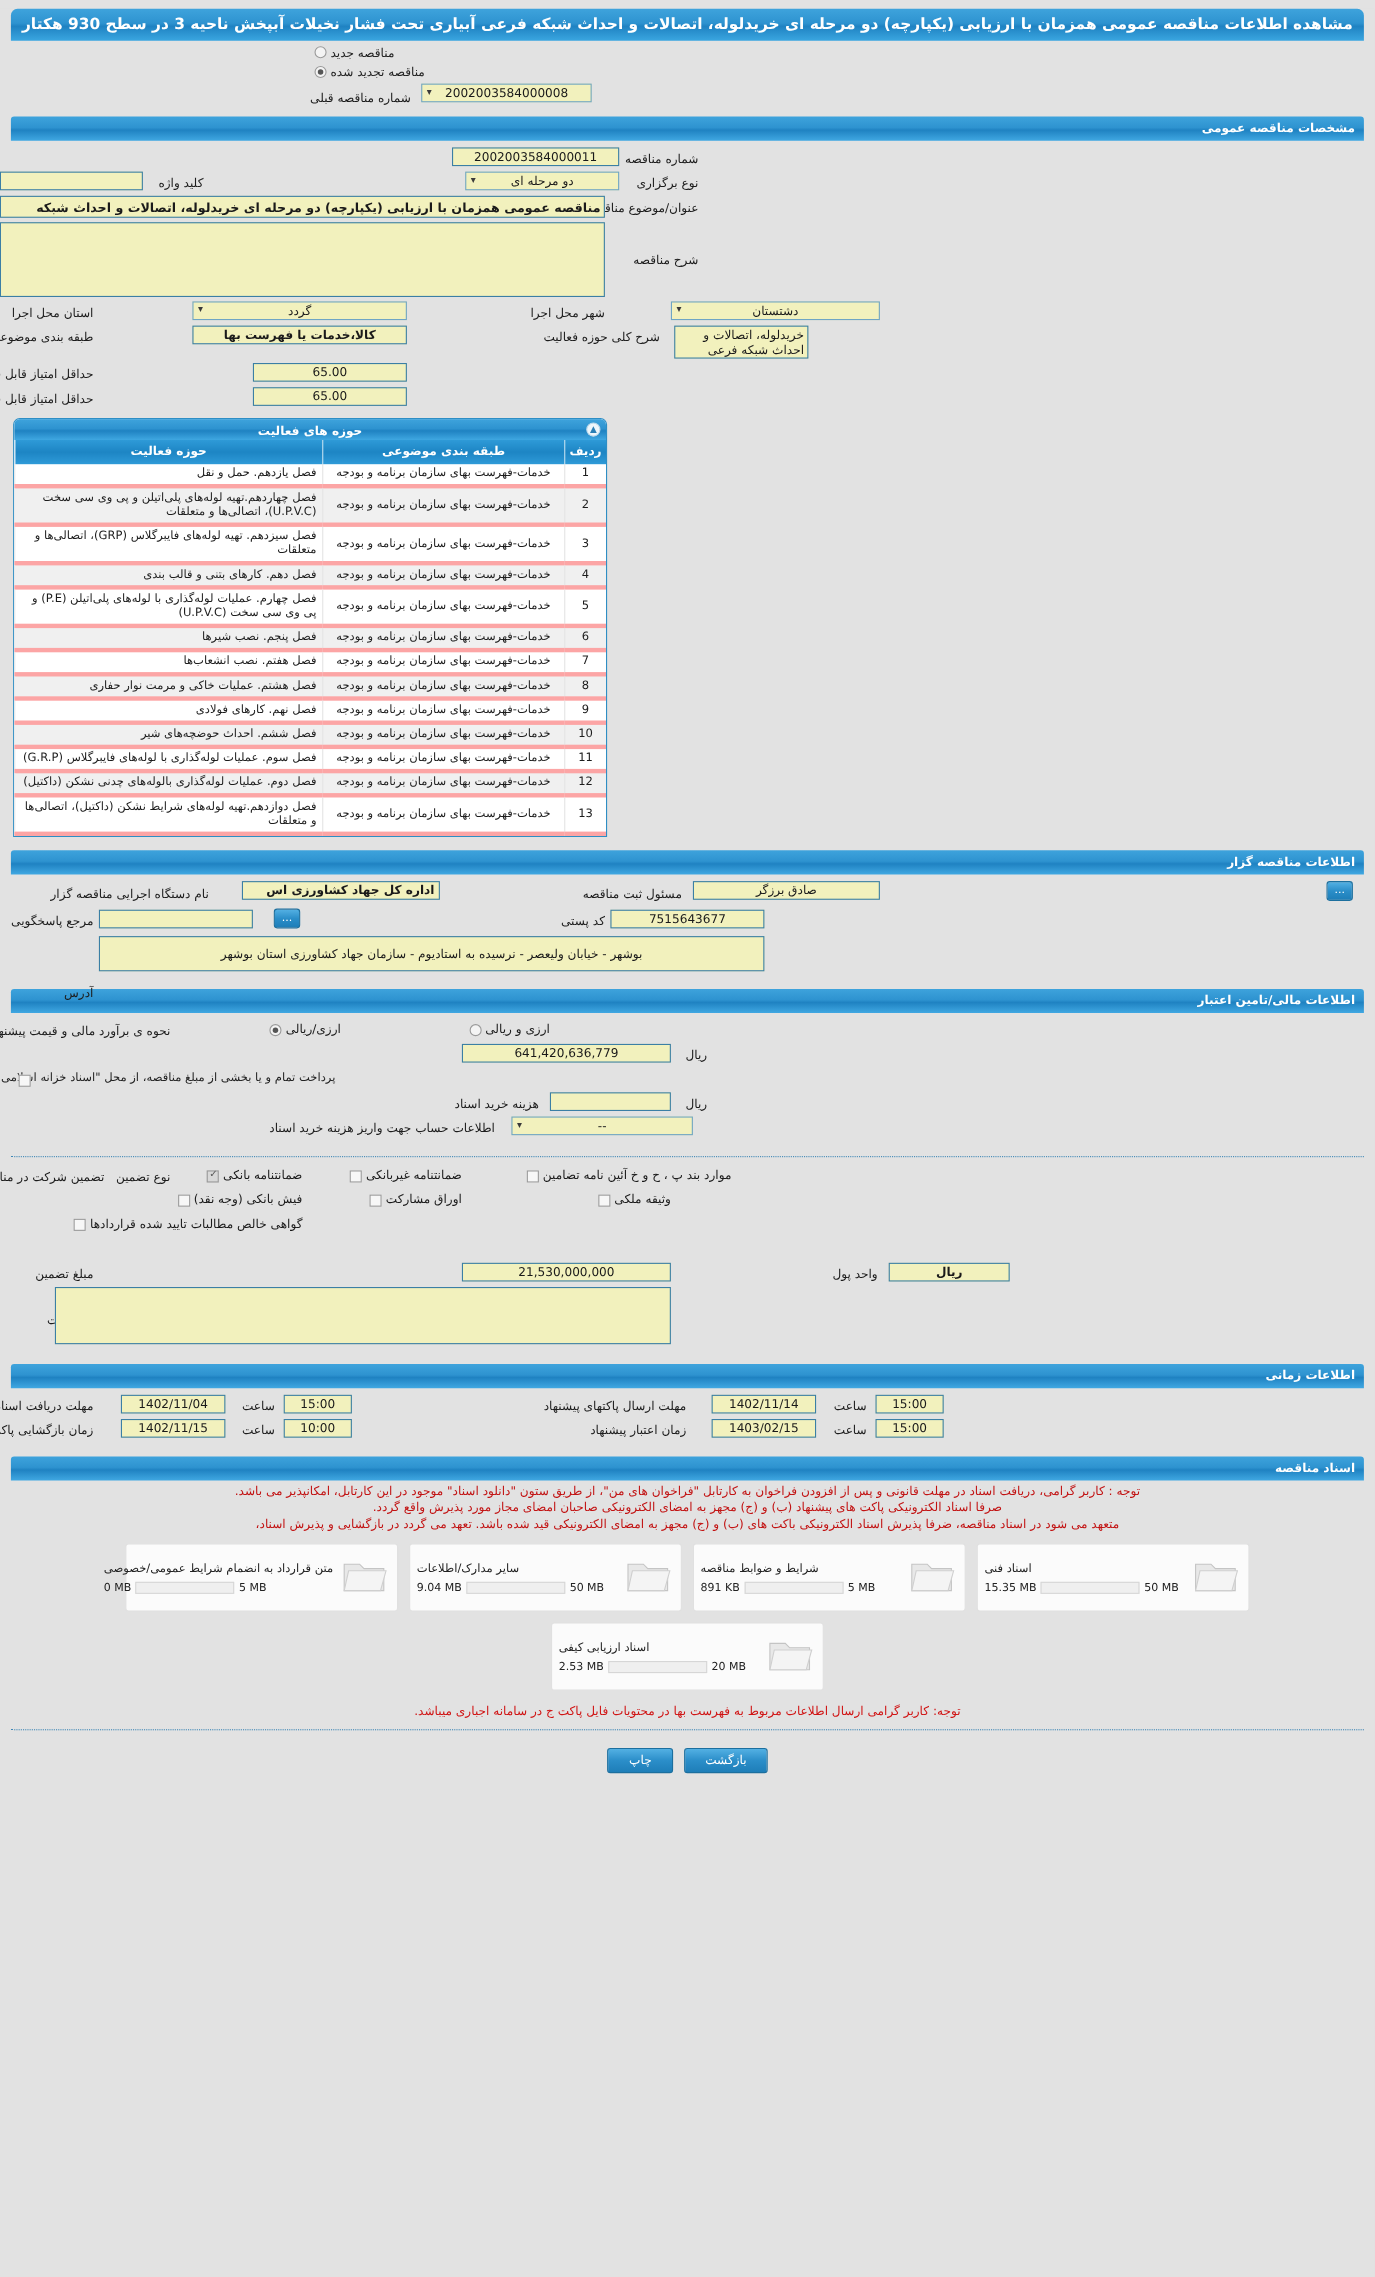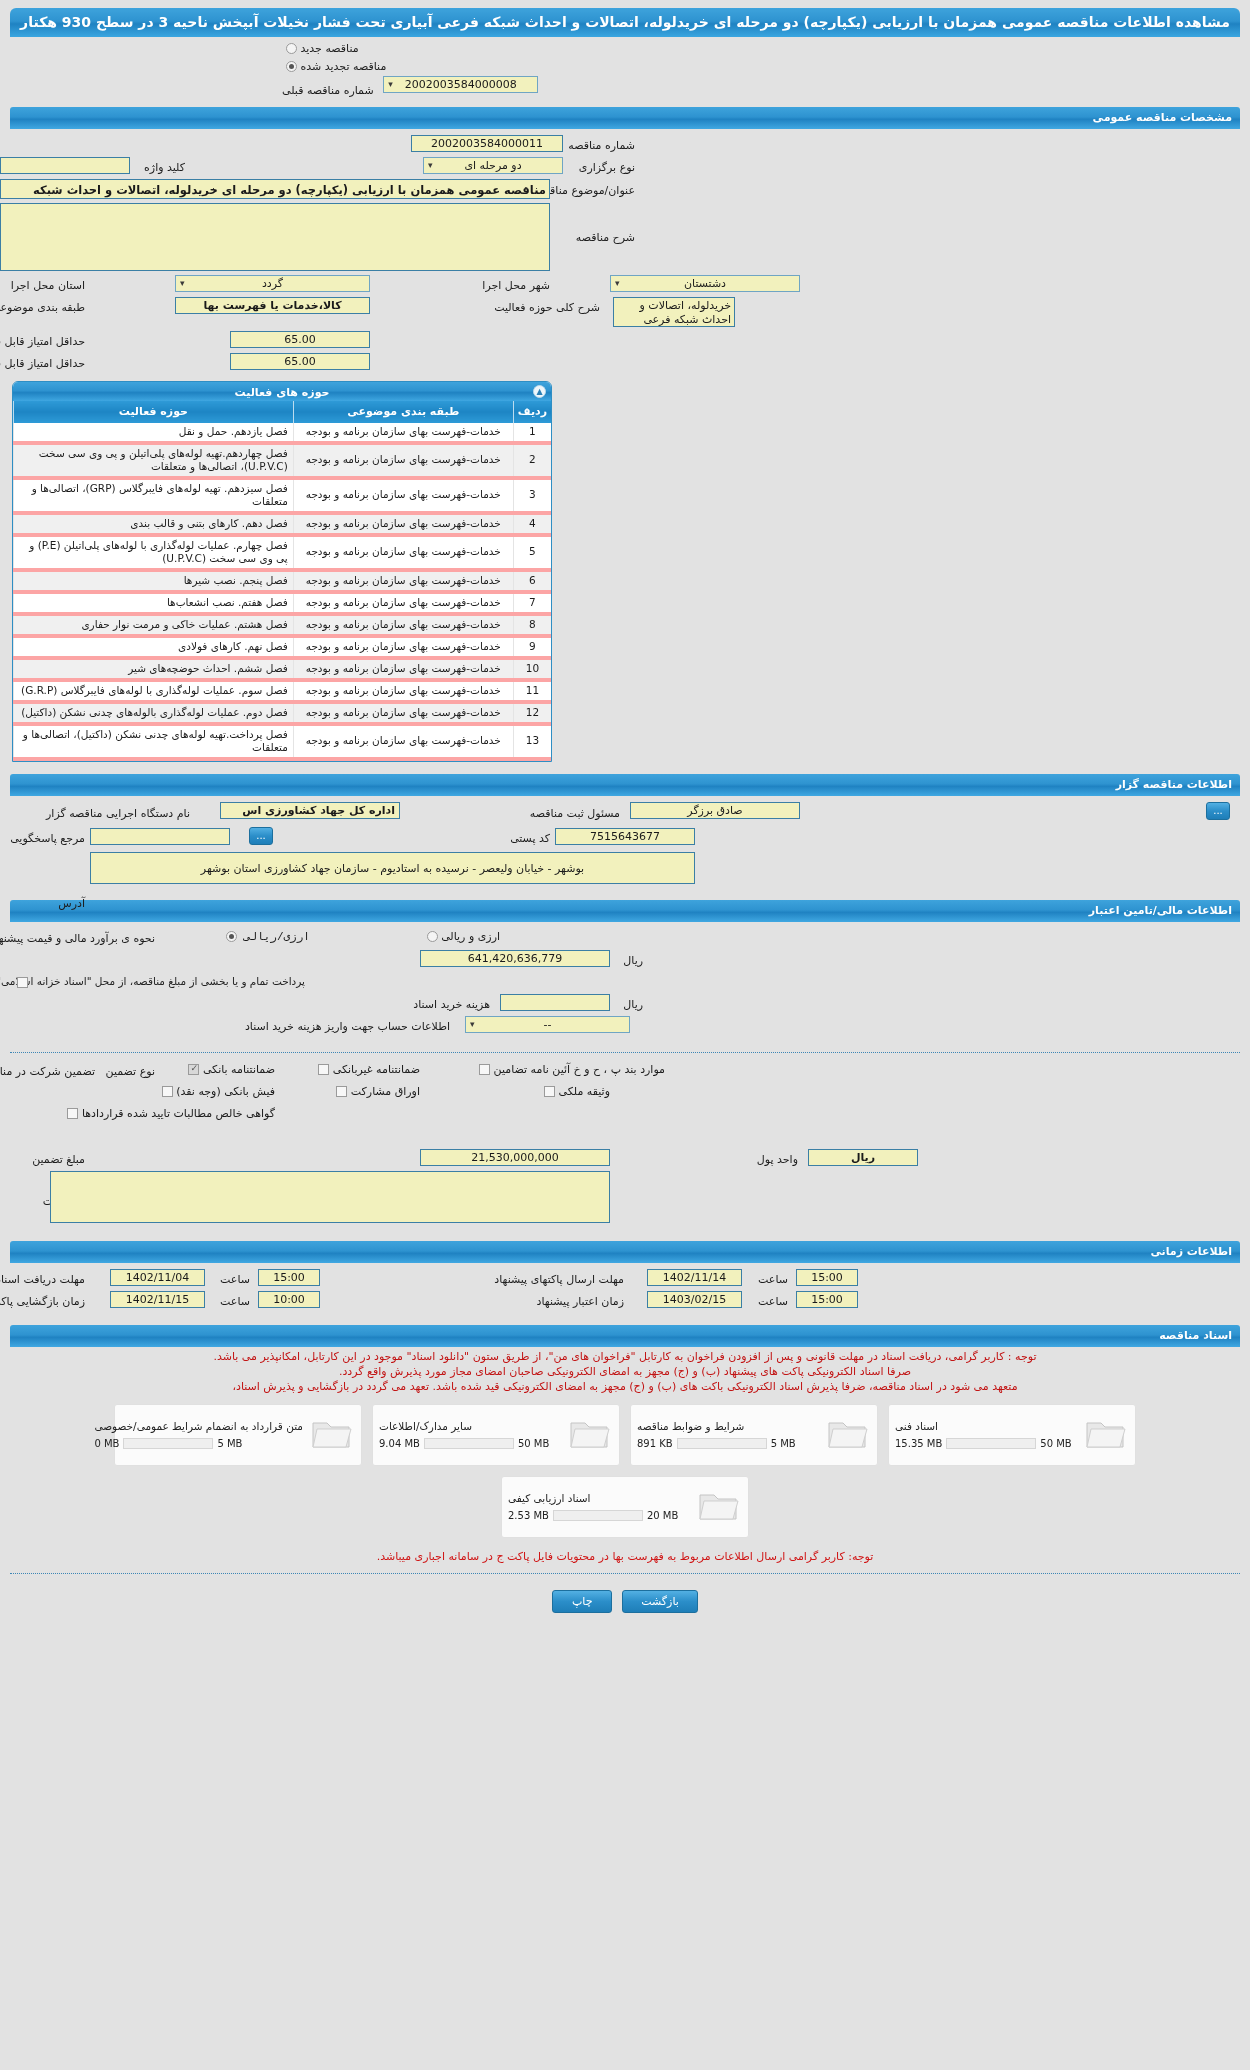--- a/index.html
+++ b/index.html
@@ -443,21 +443,21 @@
               <td class="c-area">فصل سوم. عملیات لوله‌گذاری با لوله‌های فایبرگلاس (G.R.P)</td>
             </tr>
           <tr>
               <td class="c-num">12</td>
               <td class="c-cat">خدمات-فهرست بهای سازمان برنامه و بودجه</td>
               <td class="c-area">فصل دوم. عملیات لوله‌گذاری بالوله‌های چدنی نشکن (داکتیل)</td>
             </tr>
           <tr>
               <td class="c-num">13</td>
               <td class="c-cat">خدمات-فهرست بهای سازمان برنامه و بودجه</td>
-              <td class="c-area">فصل پرداخت.تهیه لوله‌های چدنی نشکن (داکتیل)، اتصالی‌ها و متعلقات</td>
+              <td class="c-area">فصل دوازدهم.تهیه لوله‌های شرایط نشکن (داکتیل)، اتصالی‌ها و متعلقات</td>
             </tr>
         </tbody>
       </table>
     </div>
   </div>
 
   <div class="sec-head">اطلاعات مناقصه گزار</div>
   <div class="sec-body">
 
     <div class="rowline" style="height:24px;">
@@ -480,21 +480,21 @@
       <span class="abs flabel" style="right:1155px;top:10px;margin-top:33px;">آدرس</span>
       <span class="abs fld ta" style="right:545px;top:0;width:605px;height:32px;text-align:center;line-height:30px;">بوشهر  - خیابان ولیعصر - نرسیده به استادیوم - سازمان جهاد کشاورزی استان بوشهر</span>
     </div>
   </div>
 
   <div class="sec-head">اطلاعات مالی/تامین اعتبار</div>
   <div class="sec-body">
 
     <div class="rowline">
       <span class="abs flabel" style="right:1085px;top:2px;">نحوه ی برآورد مالی و قیمت پیشنهادی</span>
-      <span class="abs" style="right:930px;top:2px;font-family:Liberation Mono, monospace;">
+      <span class="abs" style="right:930px;top:2px;">
         <span class="lbl">ارزی/ریالی</span>
         <span class="rad on"></span>
       </span>
       <span class="abs" style="right:740px;top:2px;">
         <span class="lbl">ارزی و ریالی</span>
         <span class="rad"></span>
       </span>
     </div>
 
     <div class="rowline">

